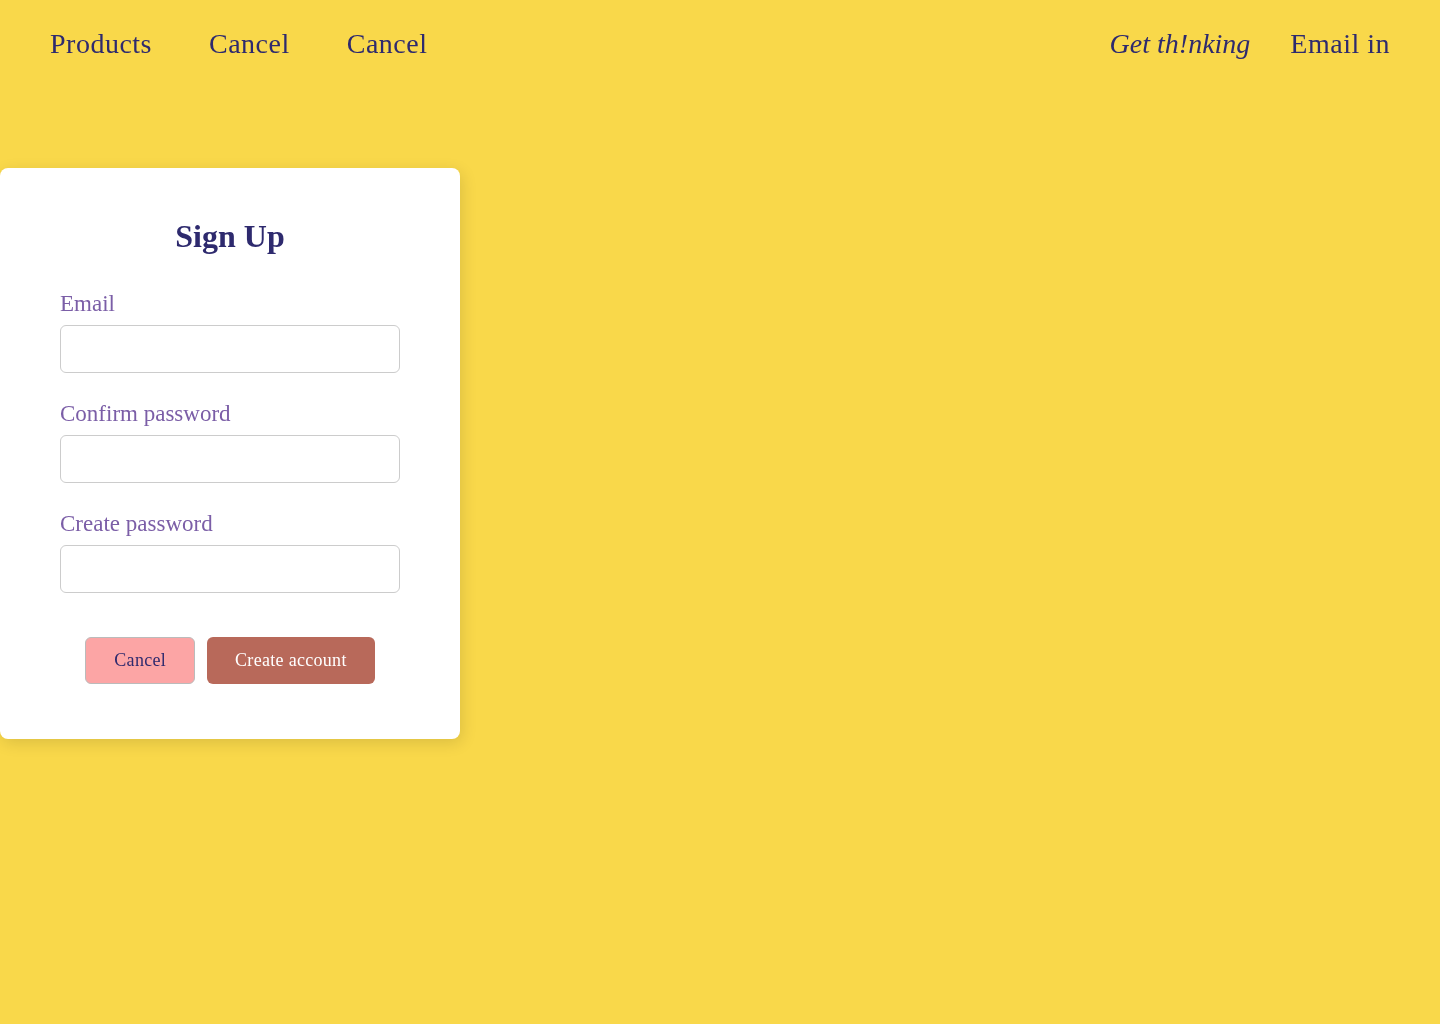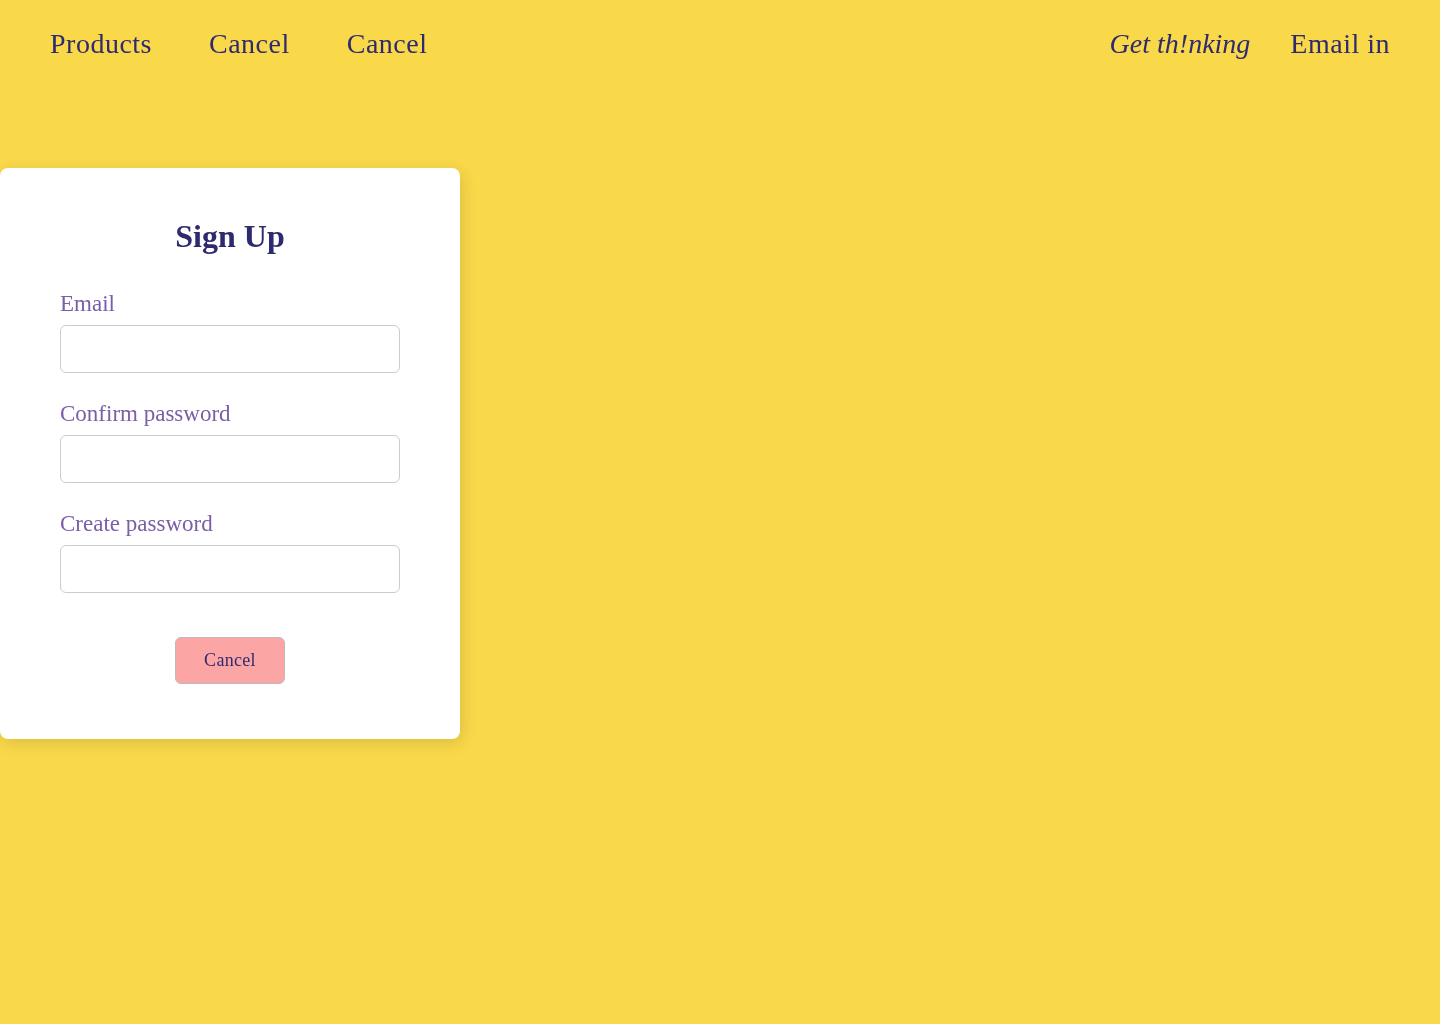--- a/index.html
+++ b/index.html
@@ -162,16 +162,17 @@
         <input type="password" class="form-input" style="">
       </div>
 
       <div class="form-group">
         <label class="form-label">Create password</label>
         <input type="password" class="form-input" style="">
       </div>
 
       <div class="button-row">
         <button type="button" class="btn-cancel">Cancel</button>
+        <button type="submit" class="btn-create">Create account</button>
       </div>
     </form>
   </div>
 </div>
 
 </body></html>

